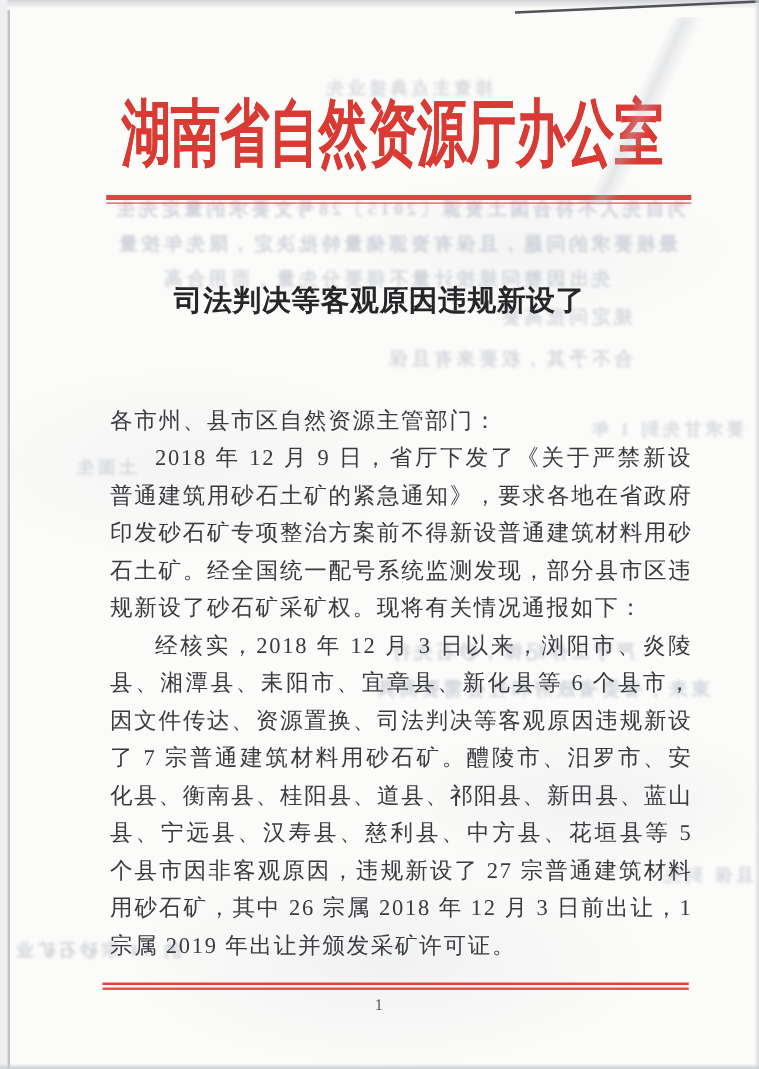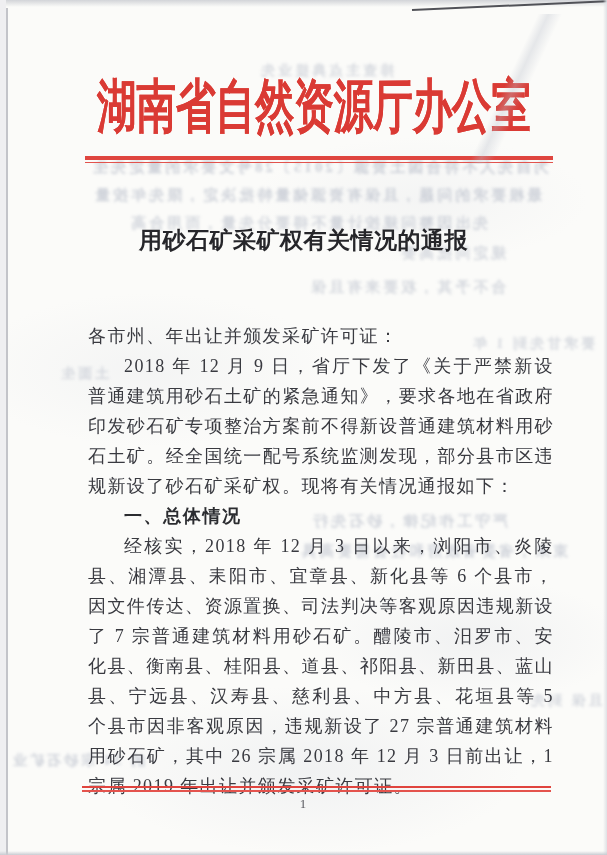--- a/index.html
+++ b/index.html
@@ -94,27 +94,26 @@
   <span class="bt bt8">土面生</span>
   <span class="bt bt9">严守工作纪律，砂石先行</span>
   <span class="bt bt10">束来，省委省政府和社会需要高具</span>
   <span class="bt bt11">且保 到先</span>
   <span class="bt bt12">的 34 宗砂石矿业</span>
 
   <div class="org-title">湖南省自然资源厅办公室</div>
   <div class="header-rule"></div>
 
   <div class="doc-title">
-    <div>用砂石矿采矿权有关情况的通报</div>
+    <div>司法判决等客观原因违规新设了</div>
   </div>
 
   <div class="body-text">
-    <p class="salutation">各市州、年出让并颁发采矿许可证：</p>
+    <p class="salutation">各市州、县市区自然资源主管部门：</p>
     <p class="para">2018 年 12 月 9 日，省厅下发了《关于严禁新设普通建筑用砂石土矿的紧急通知》，要求各地在省政府印发砂石矿专项整治方案前不得新设普通建筑材料用砂石土矿。经全国统一配号系统监测发现，部分县市区违规新设了砂石矿采矿权。现将有关情况通报如下：</p>
-    <p class="section-heading">一、总体情况</p>
     <p class="para">经核实，2018 年 12 月 3 日以来，浏阳市、炎陵县、湘潭县、耒阳市、宜章县、新化县等 6 个县市，因文件传达、资源置换、司法判决等客观原因违规新设了 7 宗普通建筑材料用砂石矿。醴陵市、汨罗市、安化县、衡南县、桂阳县、道县、祁阳县、新田县、蓝山县、宁远县、汉寿县、慈利县、中方县、花垣县等 5 个县市因非客观原因，违规新设了 27 宗普通建筑材料用砂石矿，其中 26 宗属 2018 年 12 月 3 日前出让，1 宗属 2019 年出让并颁发采矿许可证。</p>
   </div>
 
   <div class="footer-rule"></div>
   <div class="page-number">1</div>
 
   <div class="edge-top"></div>
   <div class="scan-streak"></div>
   <div class="crease"></div>
   <div class="edge-left-col"></div>

